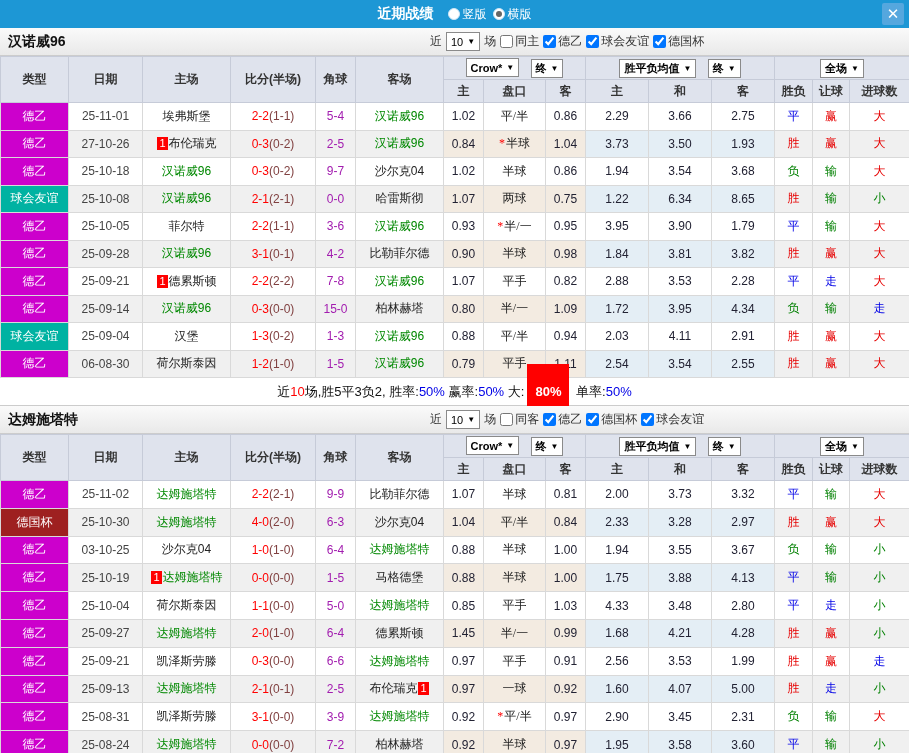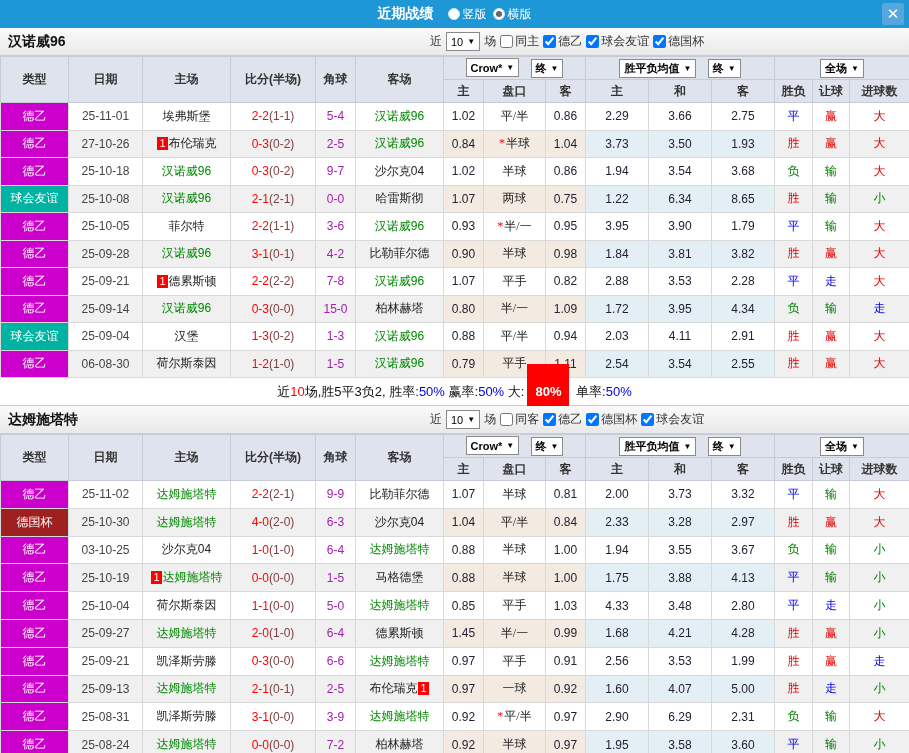--- a/index.html
+++ b/index.html
@@ -560,21 +560,21 @@
     <td class="c-type" style="background: rgb(204, 0, 204);">德乙</td>
     <td class="c-date">25-08-31</td>
     <td class="c-home"><span class="tname">凯泽斯劳滕</span></td>
     <td class="c-score"><span class="score-full">3-1</span><span class="score-half">(0-0)</span></td>
     <td class="c-corner">3-9</td>
     <td class="c-away"><span class="tname focal">达姆施塔特</span></td>
     <td class="c-o1 cream">0.92</td>
     <td class="c-hand cream"><span class="star">*</span>平/半</td>
     <td class="c-o2 cream">0.97</td>
     <td class="c-m1 sky">2.90</td>
-    <td class="c-m2 sky">6.29</td>
+    <td class="c-m2 sky">3.45</td>
     <td class="c-m3 sky">2.31</td>
     <td class="c-r1" style="color: rgb(0, 128, 0);">负</td>
     <td class="c-r2" style="color: rgb(0, 128, 0);">输</td>
     <td class="c-r3" style="color: rgb(230, 0, 0);">大</td>
   </tr>
         <tr>
     <td class="c-type" style="background: rgb(204, 0, 204);">德乙</td>
     <td class="c-date">25-08-24</td>
     <td class="c-home"><span class="tname focal">达姆施塔特</span></td>
     <td class="c-score"><span class="score-full">0-0</span><span class="score-half">(0-0)</span></td>

